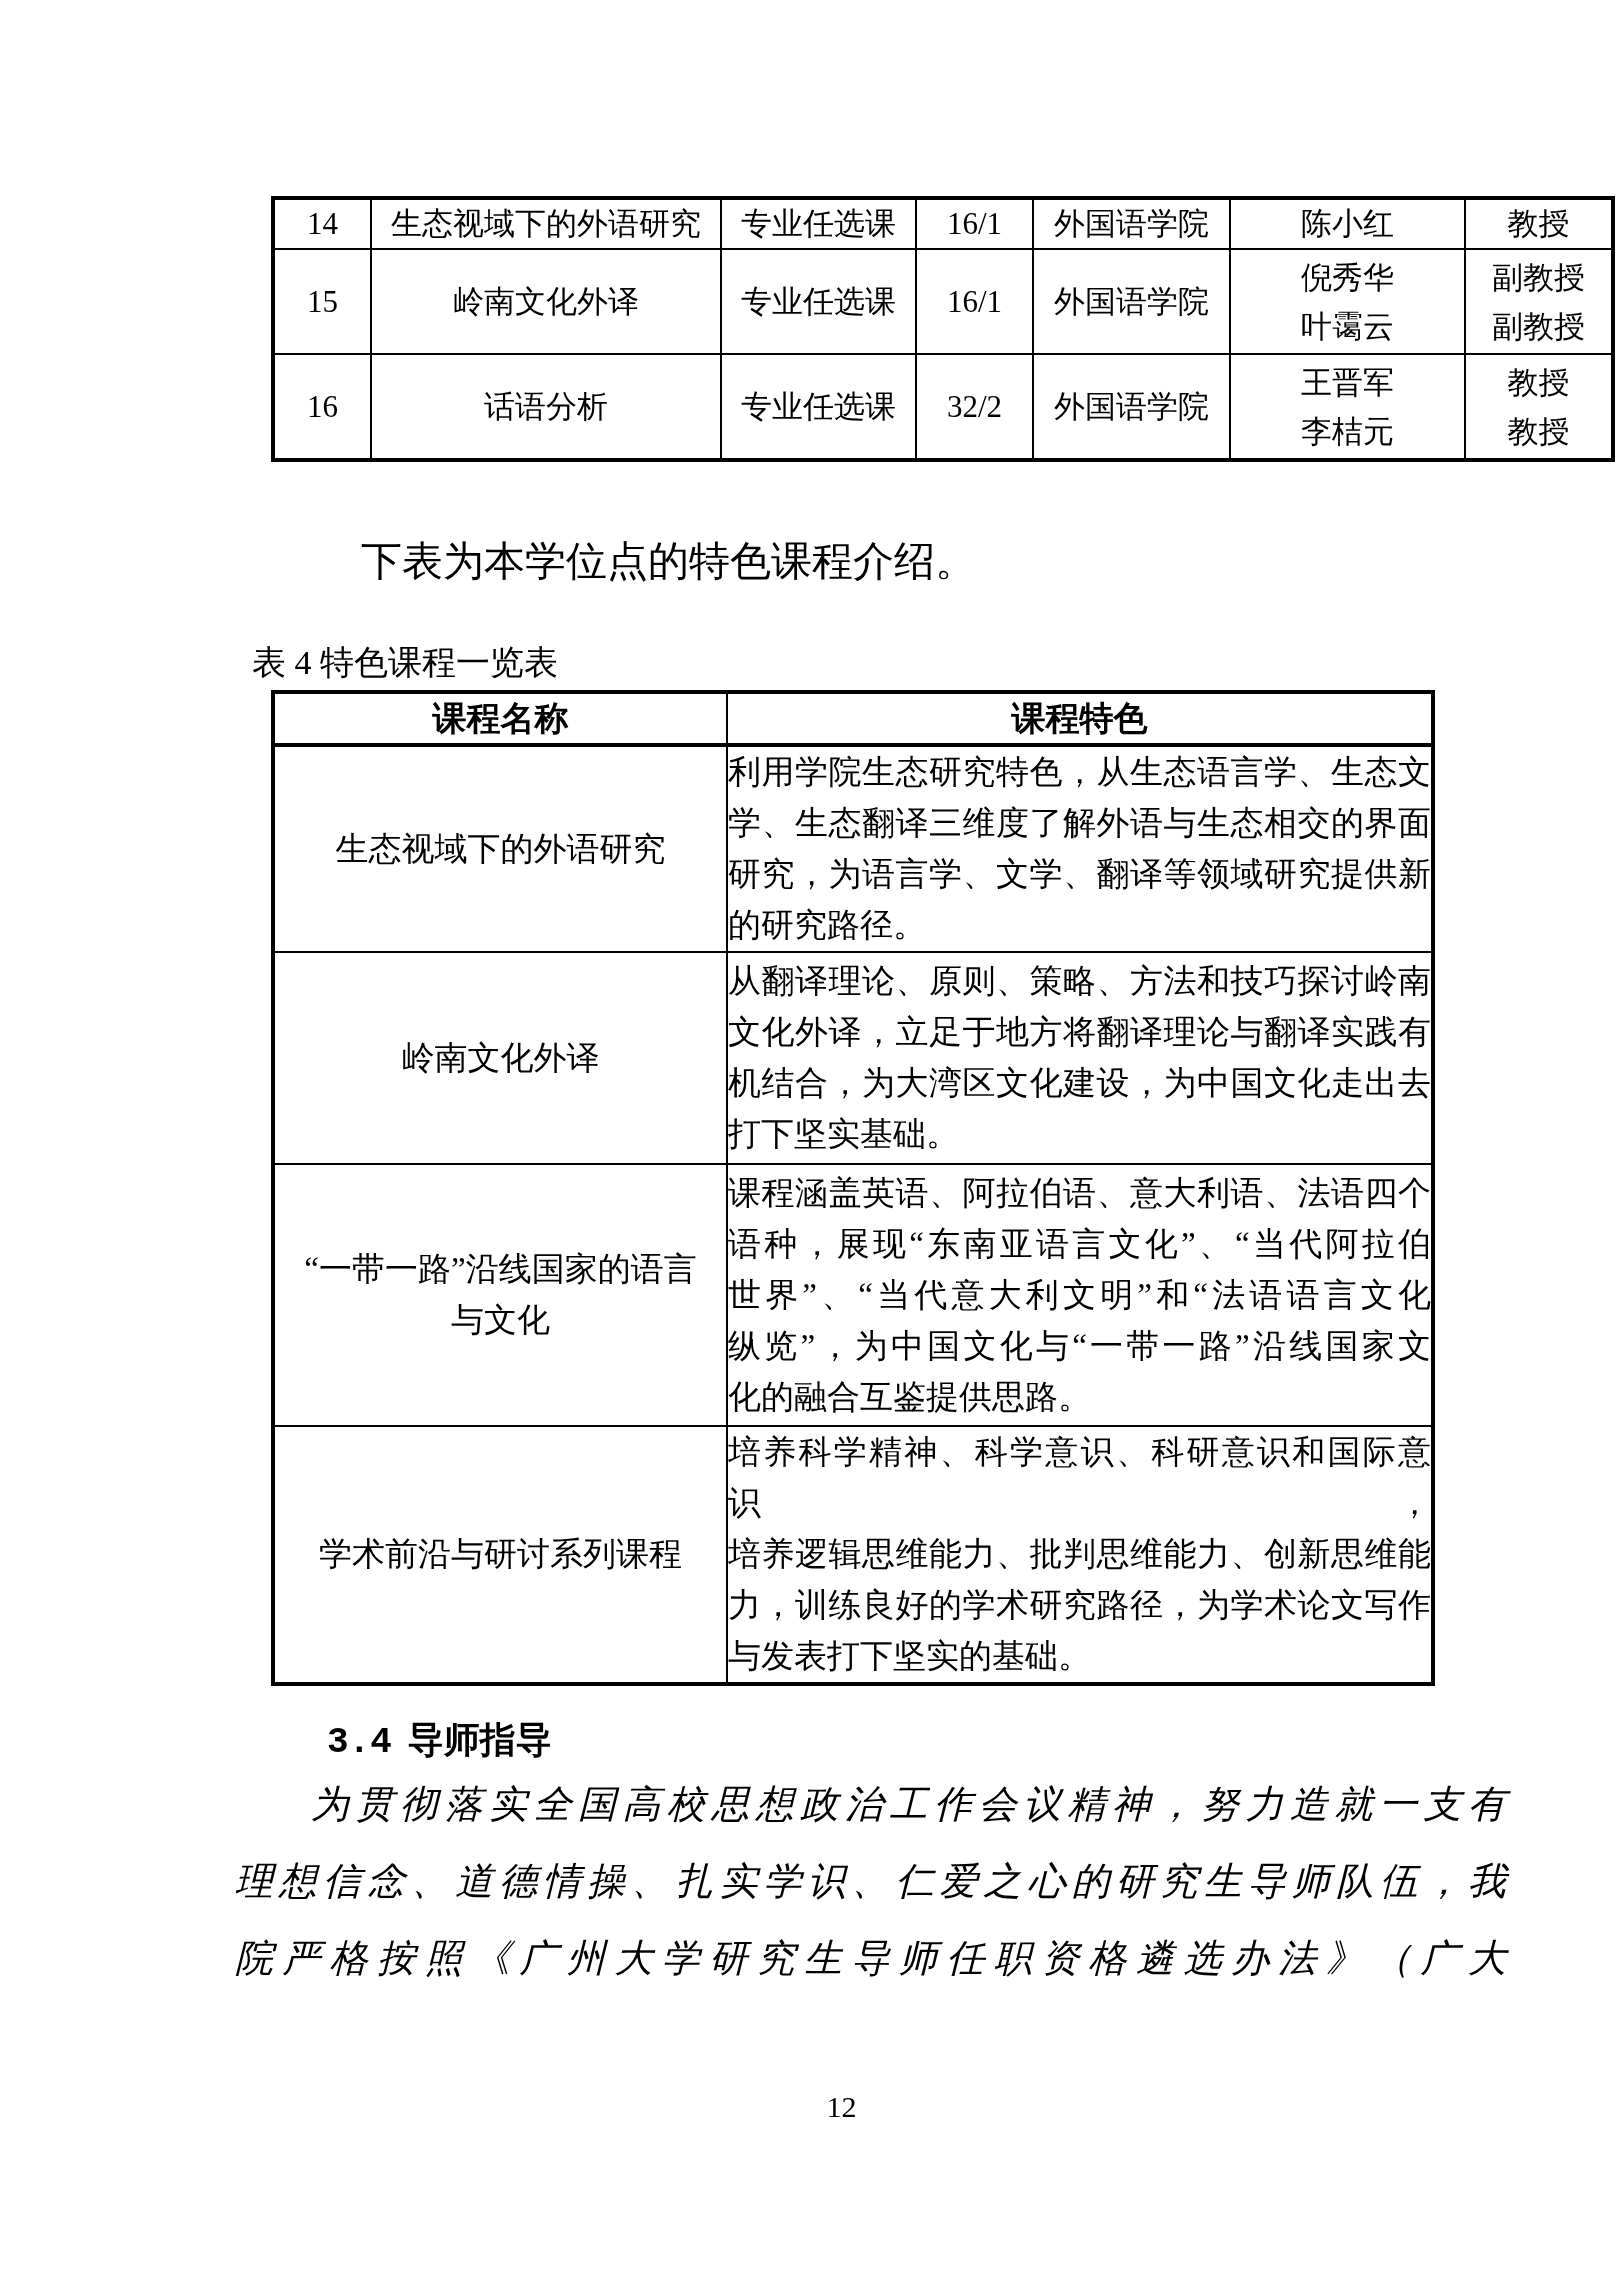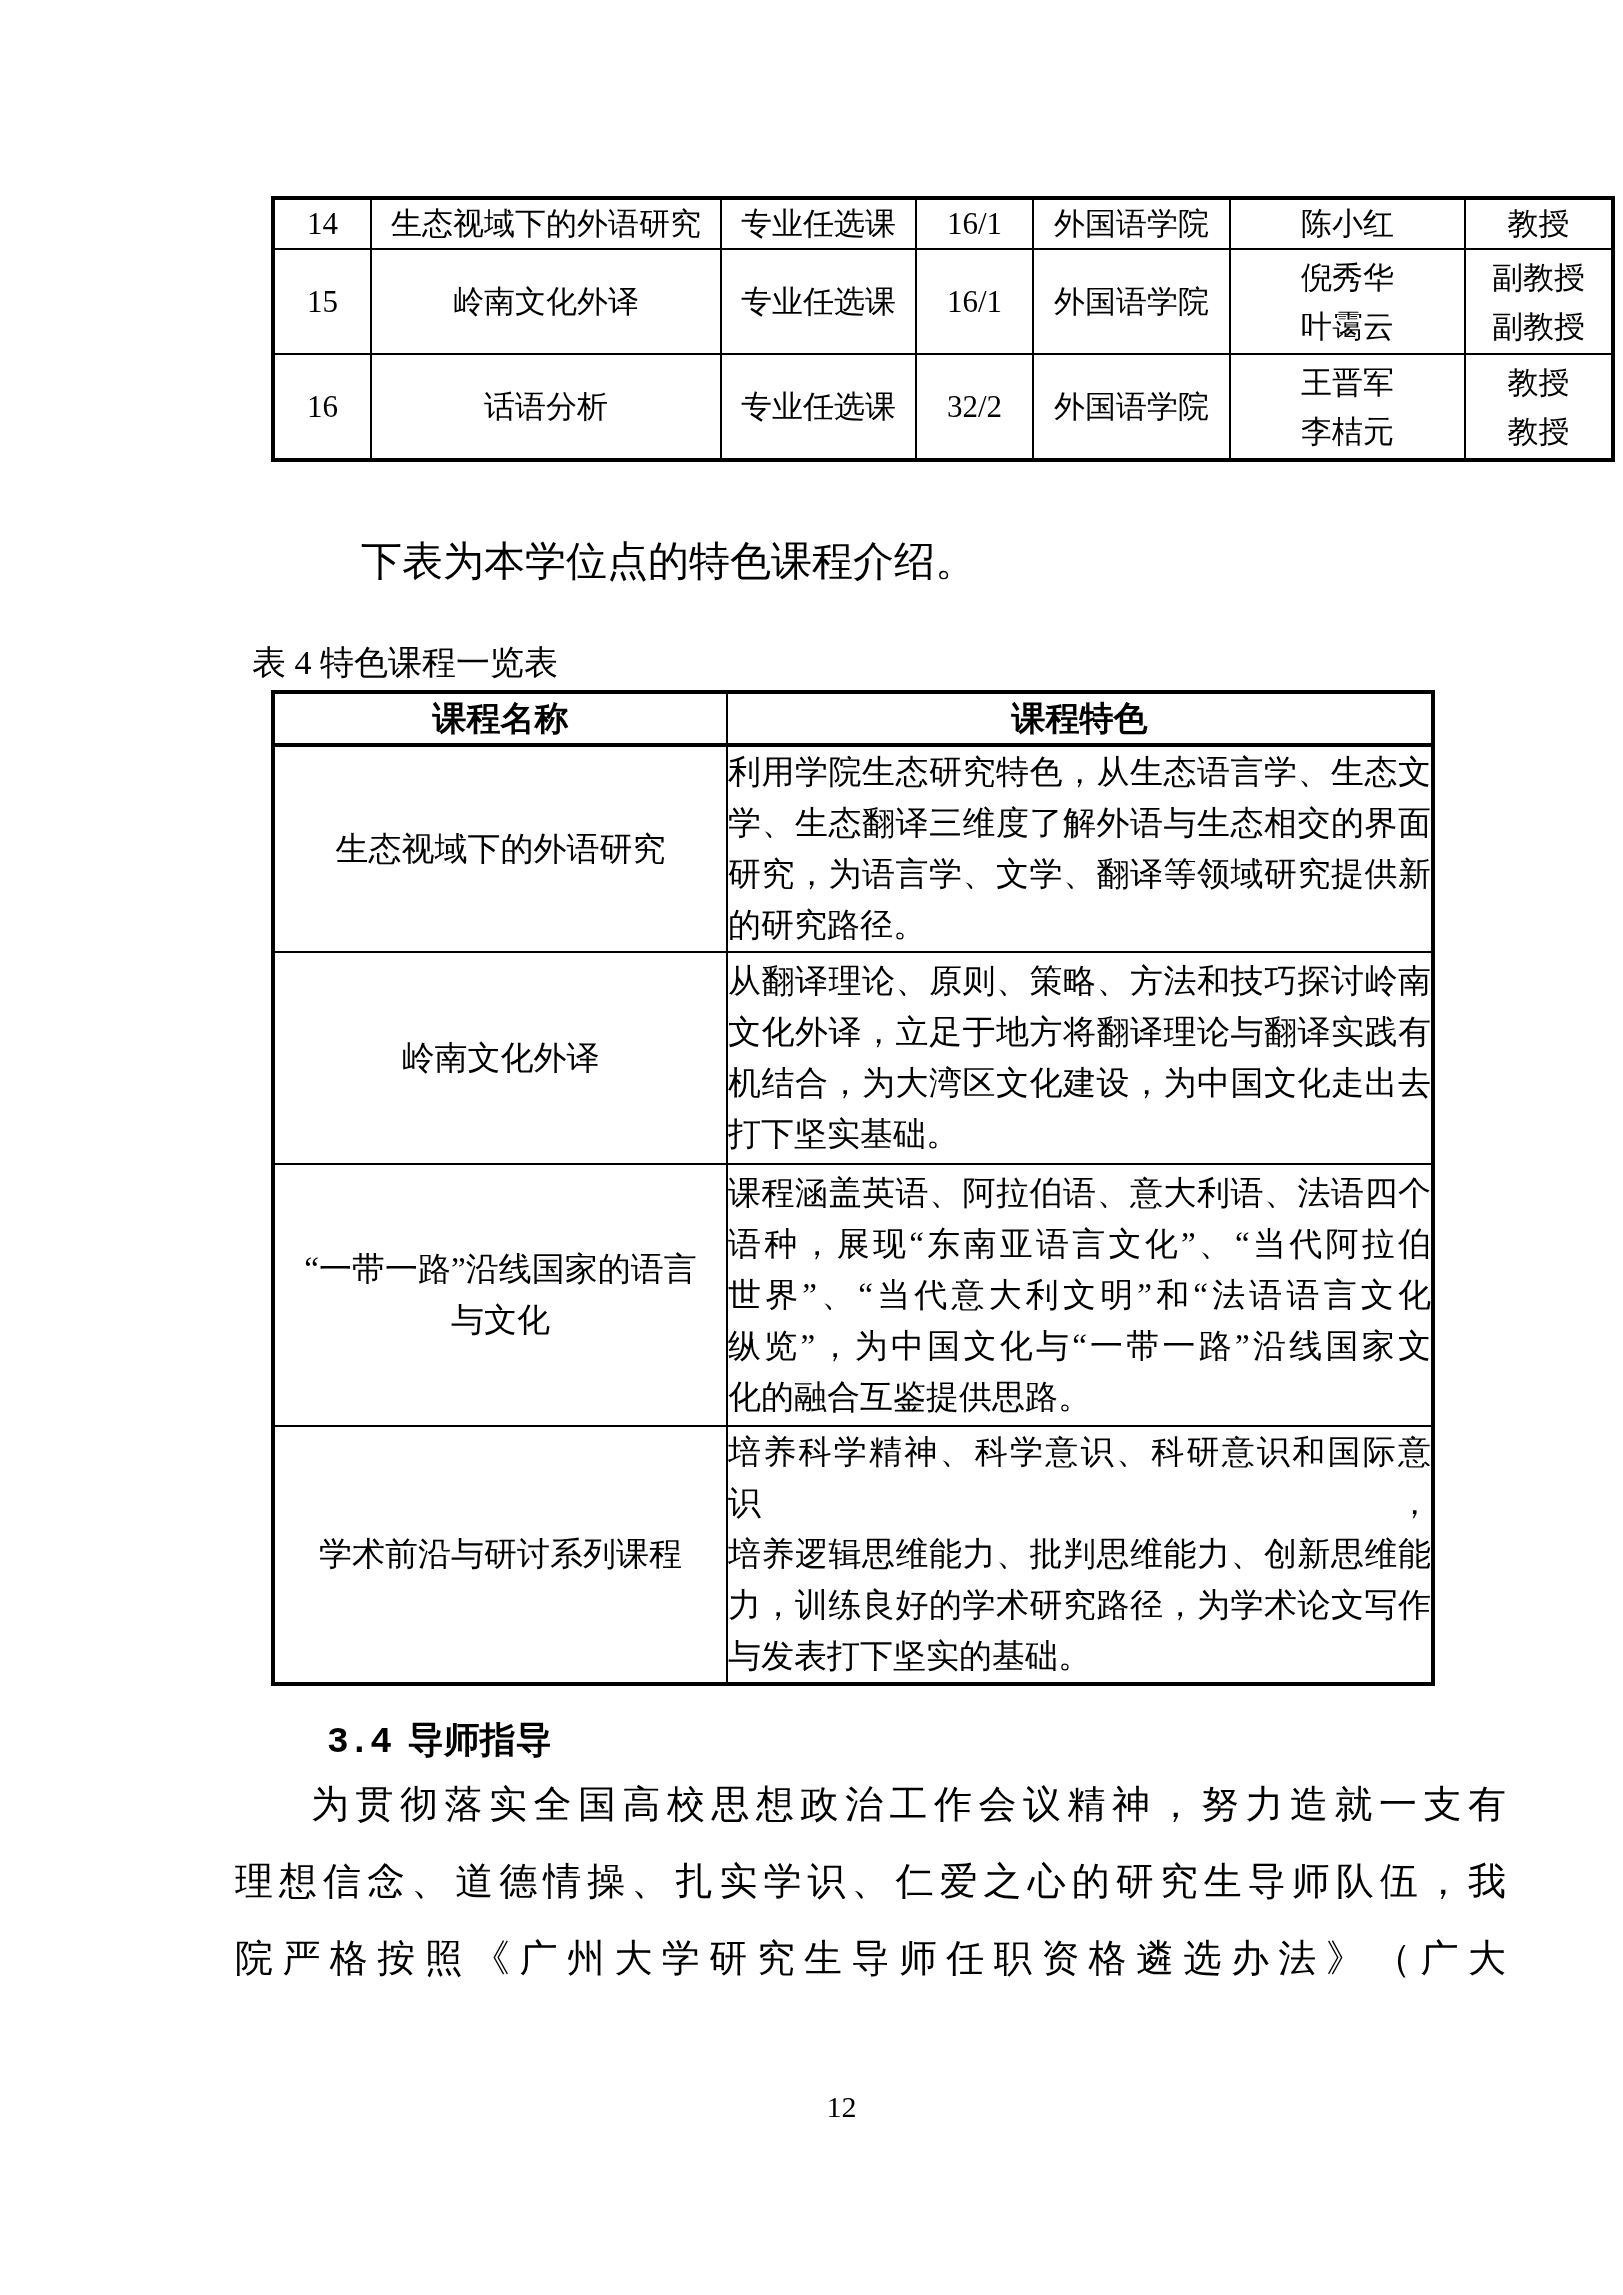--- a/index.html
+++ b/index.html
@@ -59,21 +59,21 @@
     position:absolute;left:327px;top:1718px;
     font-size:36px;font-weight:bold;line-height:44px;white-space:nowrap;
   }
   .sec .num{font-family:Liberation Mono, monospace;}
   .sec .ttl{font-family:Liberation Mono, monospace;margin-left:16px;}
 
   
   .para{position:absolute;left:235px;top:1766px;width:1271px;font-size:38px;}
   .para .pline{
     height:77px;line-height:77px;
-    text-align:justify;text-align-last:justify;text-justify:inter-character;
+    text-align:justify;text-align-last:justify;text-justify:inter-character;font-style:italic;
   }
   .para .pline.indent{padding-left:76px;}
 
   
   .pageno{
     position:absolute;left:235px;top:2089px;width:1213px;
     text-align:center;font-size:30px;line-height:36px;
   }
 </style>
 </head>

